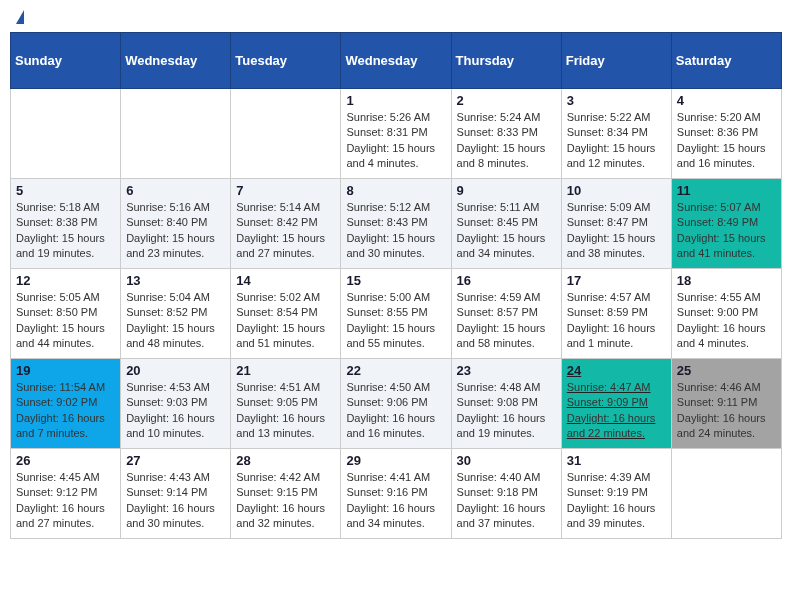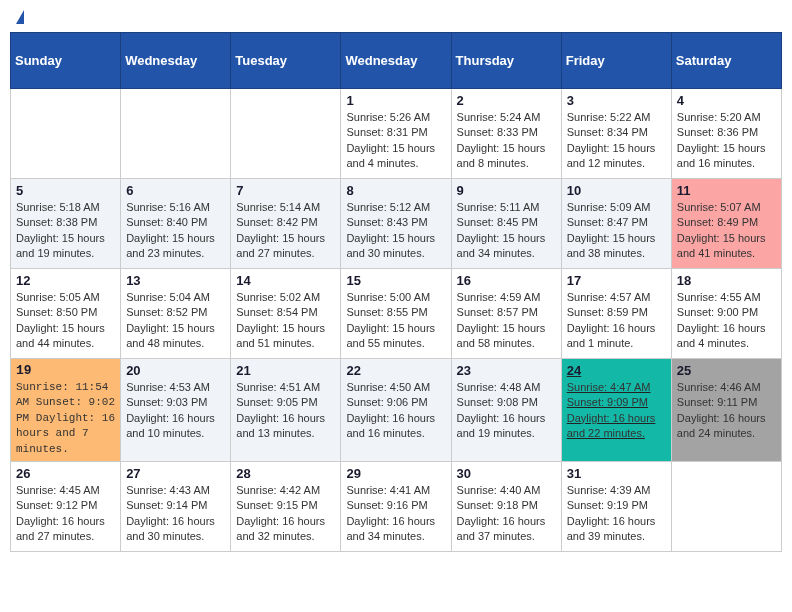--- a/index.html
+++ b/index.html
@@ -201,21 +201,21 @@
 Daylight: 15 hours
 and 34 minutes.</div>
         </td>
         <td style="background: rgb(240, 243, 248);">
           <div class="day-number">10</div>
           <div class="day-info">Sunrise: 5:09 AM
 Sunset: 8:47 PM
 Daylight: 15 hours
 and 38 minutes.</div>
         </td>
-        <td style="background: #fca5a5;">
+        <td style="background: #14b8a6;">
           <div class="day-number">11</div>
           <div class="day-info">Sunrise: 5:07 AM
 Sunset: 8:49 PM
 Daylight: 15 hours
 and 41 minutes.</div>
         </td>
       </tr>
       <tr>
         <td style="background: rgb(255, 255, 255); margin-top: 11px;">
           <div class="day-number">12</div>
@@ -261,21 +261,21 @@
         </td>
         <td style="background: rgb(255, 255, 255);">
           <div class="day-number">18</div>
           <div class="day-info">Sunrise: 4:55 AM
 Sunset: 9:00 PM
 Daylight: 16 hours
 and 4 minutes.</div>
         </td>
       </tr>
       <tr>
-        <td style="background: #fdba74; font-family: Liberation Mono, monospace;">
+        <td style="background: #0ea5e9;">
           <div class="day-number">19</div>
           <div class="day-info">Sunrise: 11:54 AM
 Sunset: 9:02 PM
 Daylight: 16 hours
 and 7 minutes.</div>
         </td>
         <td style="background: rgb(240, 243, 248);">
           <div class="day-number">20</div>
           <div class="day-info">Sunrise: 4:53 AM
 Sunset: 9:03 PM

